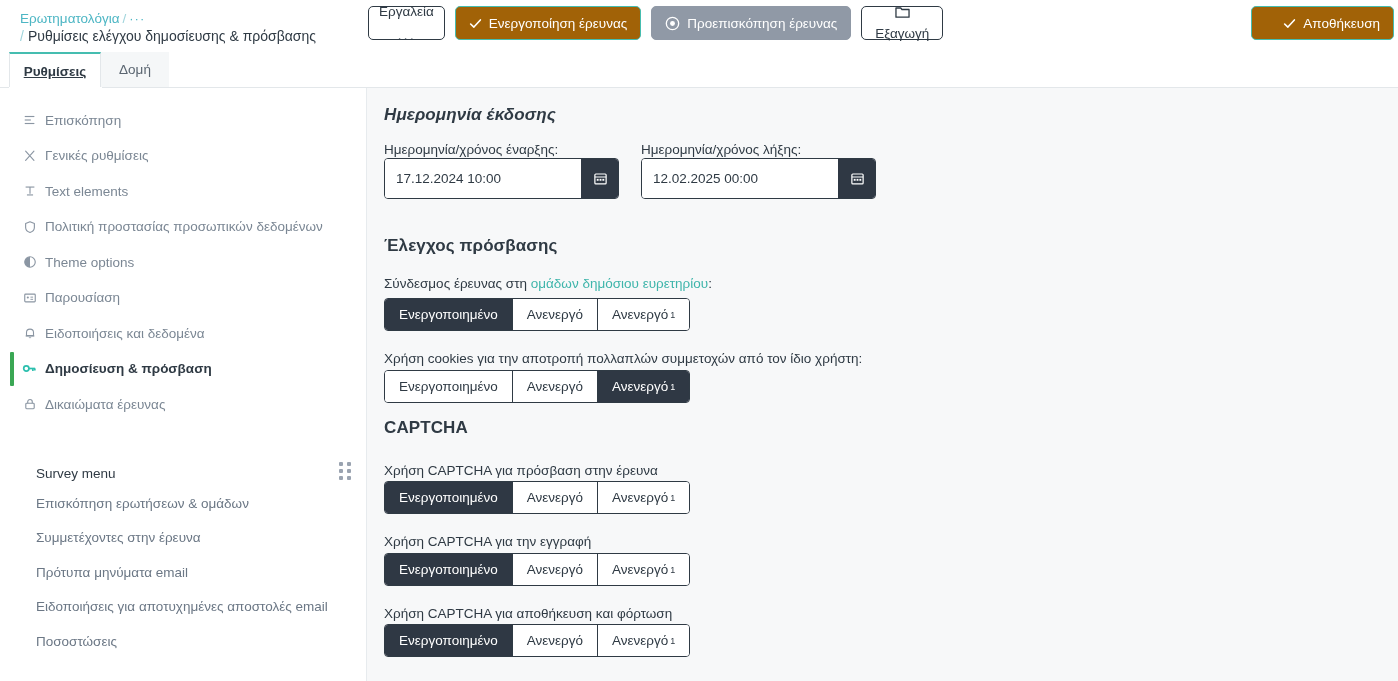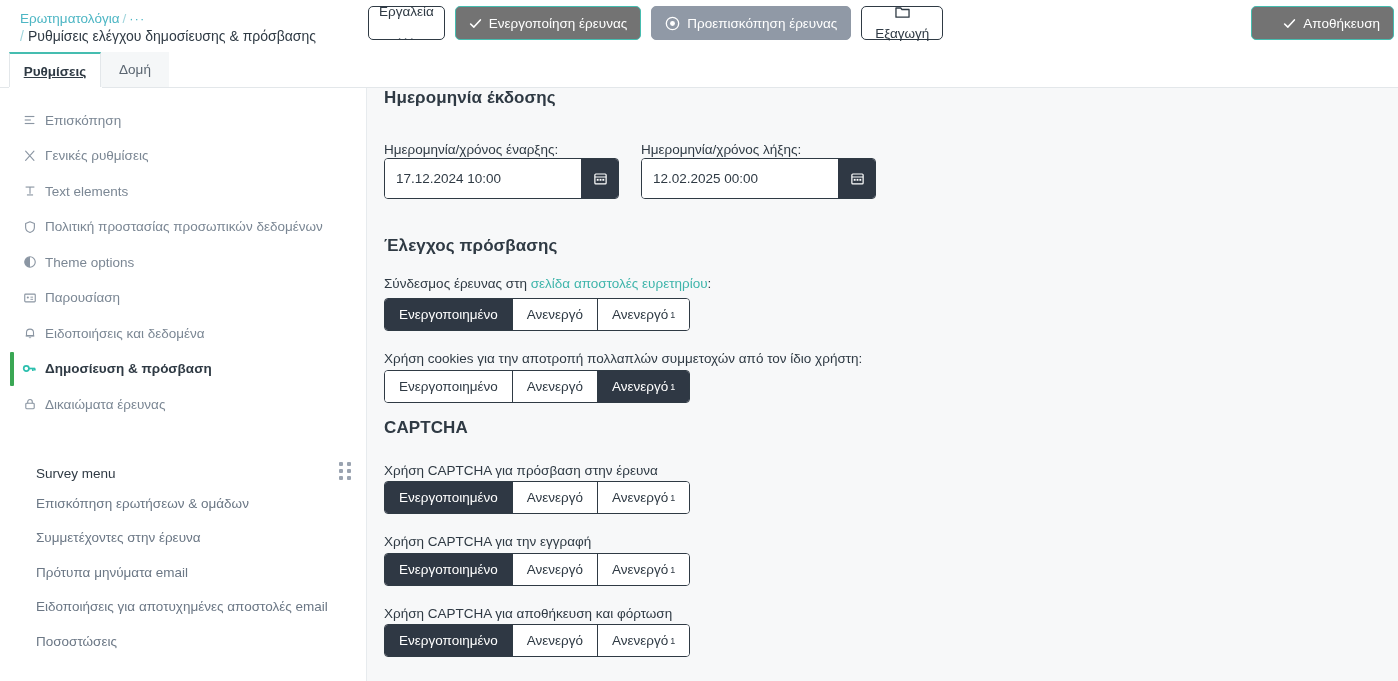--- a/index.html
+++ b/index.html
@@ -43,21 +43,21 @@
   .btn-outline {
     background: #ffffff; border: 1px solid #2f3a44; color: #2f3a44; flex-direction: column;
   }
   .btn-tools { padding: 0 10px; }
   .tools-divider {
     width: 1px; height: 18px; background: #c5ccd3; display: inline-block;
     margin: 0 3px;
   }
   .dots { letter-spacing: 1.5px; font-size: 14px; line-height: 10px; }
   .btn-teal {
-    background: #737373; border: 1px solid #45bdb0; color: #ffffff;
+    background: #a16207; border: 1px solid #45bdb0; color: #ffffff;
   }
   .btn-gray {
     background: #9099a6; border: 1px solid #9099a6; color: #ffffff;
   }
   .btn-save {
     position: absolute; right: 12px; top: 6px; padding-left: 31px;
   }
   .ico-check { width: 13px; height: 13px; flex: 0 0 auto; }
   .ico-eye { width: 15px; height: 15px; flex: 0 0 auto; }
   .ico-folder { width: 15px; height: 14px; flex: 0 0 auto; }
@@ -385,21 +385,21 @@
         <div class="submenu-item">
           <span>Ποσοστώσεις</span>
         </div>
       </div>
     </div>
   </div>
 
   <div class="main">
     <div class="main-inner">
 
-      <h2 class="section-title" style="position:absolute;left:0;top:0;">Ημερομηνία έκδοσης</h2>
+      <h2 class="section-title" style="position:absolute;left:0;top:17px;font-style:italic;">Ημερομηνία έκδοσης</h2>
 
       <div class="field-label" style="position:absolute;left:0;top:54px;">Ημερομηνία/χρόνος έναρξης:</div>
       <div class="field-label" style="position:absolute;left:257px;top:54px;">Ημερομηνία/χρόνος λήξης:</div>
 
       <div class="date-field" style="left:0;top:70px;width:235px;position:absolute;">
         <input class="date-input" type="text" value="17.12.2024 10:00" style="">
         <div class="date-btn">
           <svg class="ico-cal" viewBox="0 0 16 16">
             <rect x="2" y="3.2" width="12" height="10.6" rx="1" fill="none" stroke="#ffffff" stroke-width="1.3"></rect>
             <line x1="2" y1="6.4" x2="14" y2="6.4" stroke="#ffffff" stroke-width="1.3"></line>
@@ -419,21 +419,21 @@
             <rect x="4" y="8.4" width="2" height="2" fill="#ffffff"></rect>
             <rect x="7" y="8.4" width="2" height="2" fill="#ffffff"></rect>
             <rect x="10" y="8.4" width="2" height="2" fill="#ffffff"></rect>
           </svg>
         </div>
       </div>
 
       <h2 class="section-title" style="position:absolute;left:0;top:148px;">Έλεγχος πρόσβασης</h2>
 
       <div class="sub-label" style="position:absolute;left:0;top:188px;">
-        <span>Σύνδεσμος έρευνας στη </span><a class="link-teal">σελίδα αποστολές ευρετηρίου</a><span>:</span>
+        <span>Σύνδεσμος έρευνας στη </span><a class="link-teal">ομάδων δημόσιου ευρετηρίου</a><span>:</span>
       </div>
 
       <div class="seg" style="position:absolute;left:0;top:210px;">
         <button class="seg-btn on">
           <span>Ενεργοποιημένο</span>
         </button>
         <button class="seg-btn">
           <span>Ανενεργό</span>
         </button>
         <button class="seg-btn">

